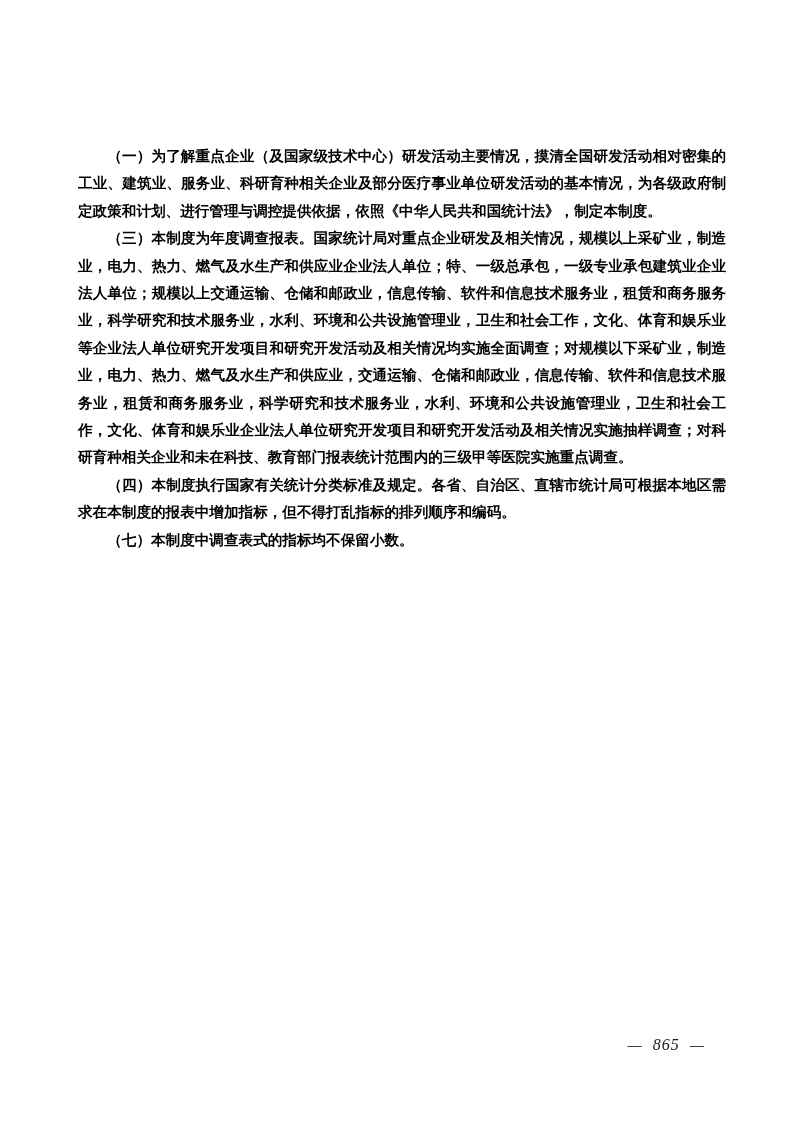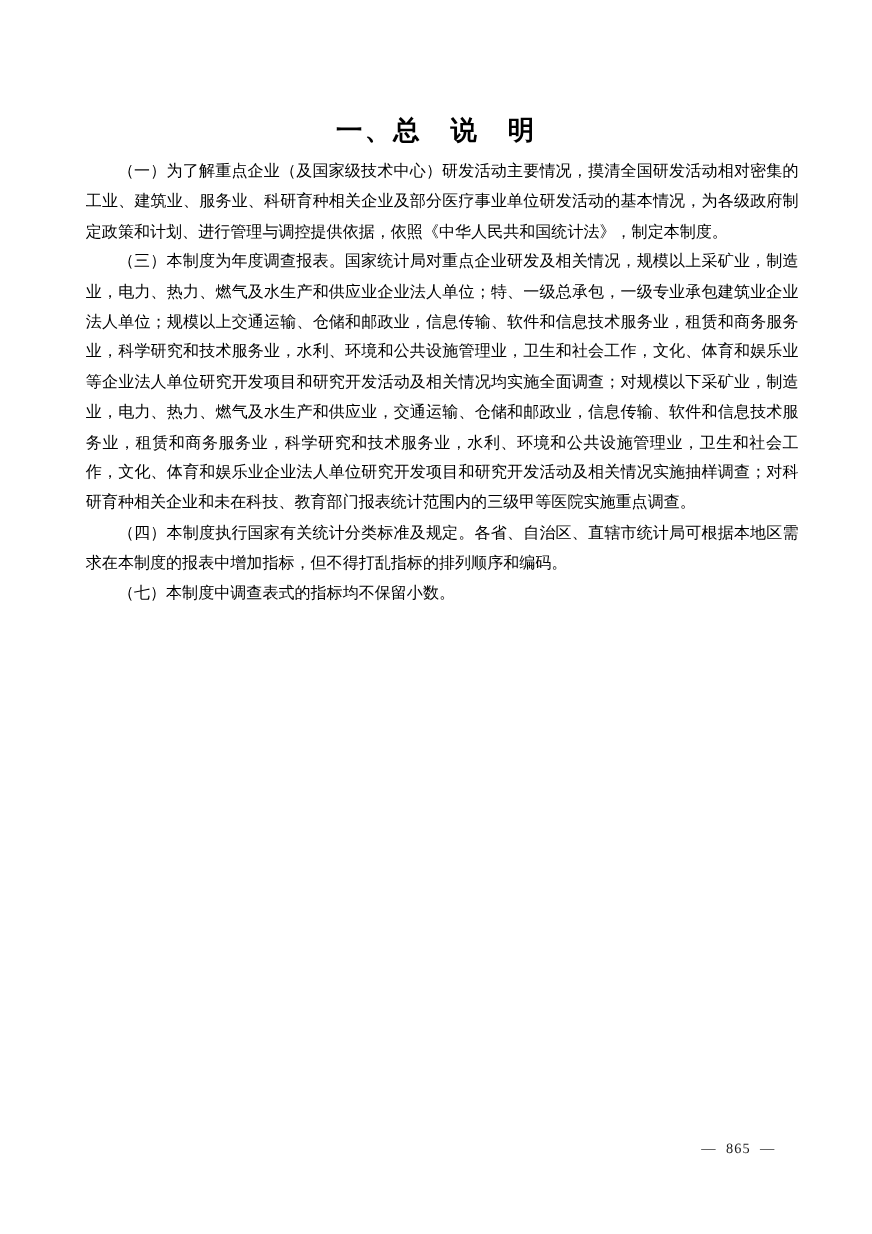--- a/index.html
+++ b/index.html
@@ -36,37 +36,38 @@
     font-size: 14.6px;
     line-height: 27.4px;
     text-align: justify;
     text-justify: inter-ideograph;
   }
   .doc-body p {
     margin: 0;
     padding: 0;
     text-indent: 2em;
     word-break: break-all;
+    font-weight: bold;
   }
   .page-number {
     position: absolute;
     top: 1036px;
     right: 88px;
-    font-size: 13px;
+    font-size: 16px;
     letter-spacing: 1px;
     color: #1a1a1a;
     white-space: pre;
+    font-style: italic;
   }
 </style>
 </head>
 <body>
 
 <div class="page">
 
-  <h1 class="doc-title">一、总　说　明</h1>
 
   <div class="doc-body">
     <p>（一）为了解重点企业（及国家级技术中心）研发活动主要情况，摸清全国研发活动相对密集的工业、建筑业、服务业、科研育种相关企业及部分医疗事业单位研发活动的基本情况，为各级政府制定政策和计划、进行管理与调控提供依据，依照《中华人民共和国统计法》，制定本制度。</p>
     <p>（三）本制度为年度调查报表。国家统计局对重点企业研发及相关情况，规模以上采矿业，制造业，电力、热力、燃气及水生产和供应业企业法人单位；特、一级总承包，一级专业承包建筑业企业法人单位；规模以上交通运输、仓储和邮政业，信息传输、软件和信息技术服务业，租赁和商务服务业，科学研究和技术服务业，水利、环境和公共设施管理业，卫生和社会工作，文化、体育和娱乐业等企业法人单位研究开发项目和研究开发活动及相关情况均实施全面调查；对规模以下采矿业，制造业，电力、热力、燃气及水生产和供应业，交通运输、仓储和邮政业，信息传输、软件和信息技术服务业，租赁和商务服务业，科学研究和技术服务业，水利、环境和公共设施管理业，卫生和社会工作，文化、体育和娱乐业企业法人单位研究开发项目和研究开发活动及相关情况实施抽样调查；对科研育种相关企业和未在科技、教育部门报表统计范围内的三级甲等医院实施重点调查。</p>
     <p>（四）本制度执行国家有关统计分类标准及规定。各省、自治区、直辖市统计局可根据本地区需求在本制度的报表中增加指标，但不得打乱指标的排列顺序和编码。</p>
     <p>（七）本制度中调查表式的指标均不保留小数。</p>
   </div>
 
   <div class="page-number">—  865  —</div>
 

